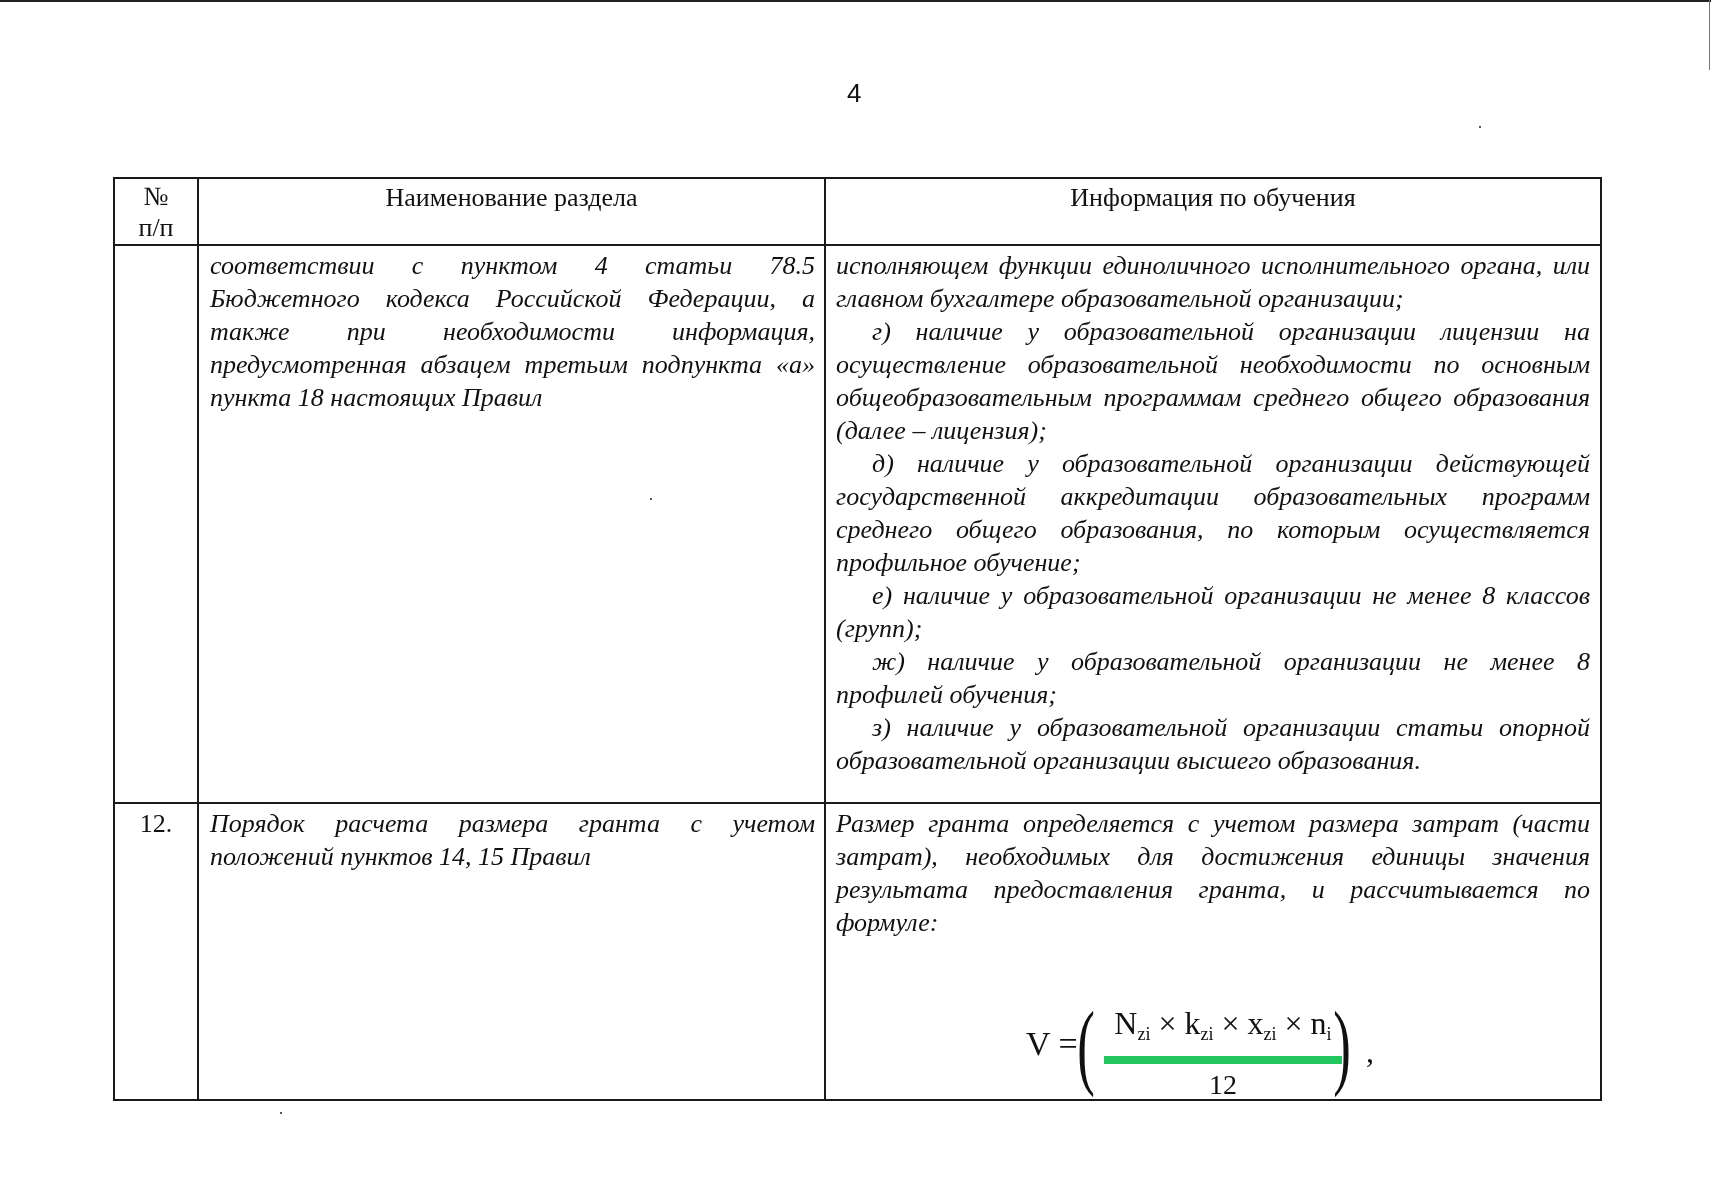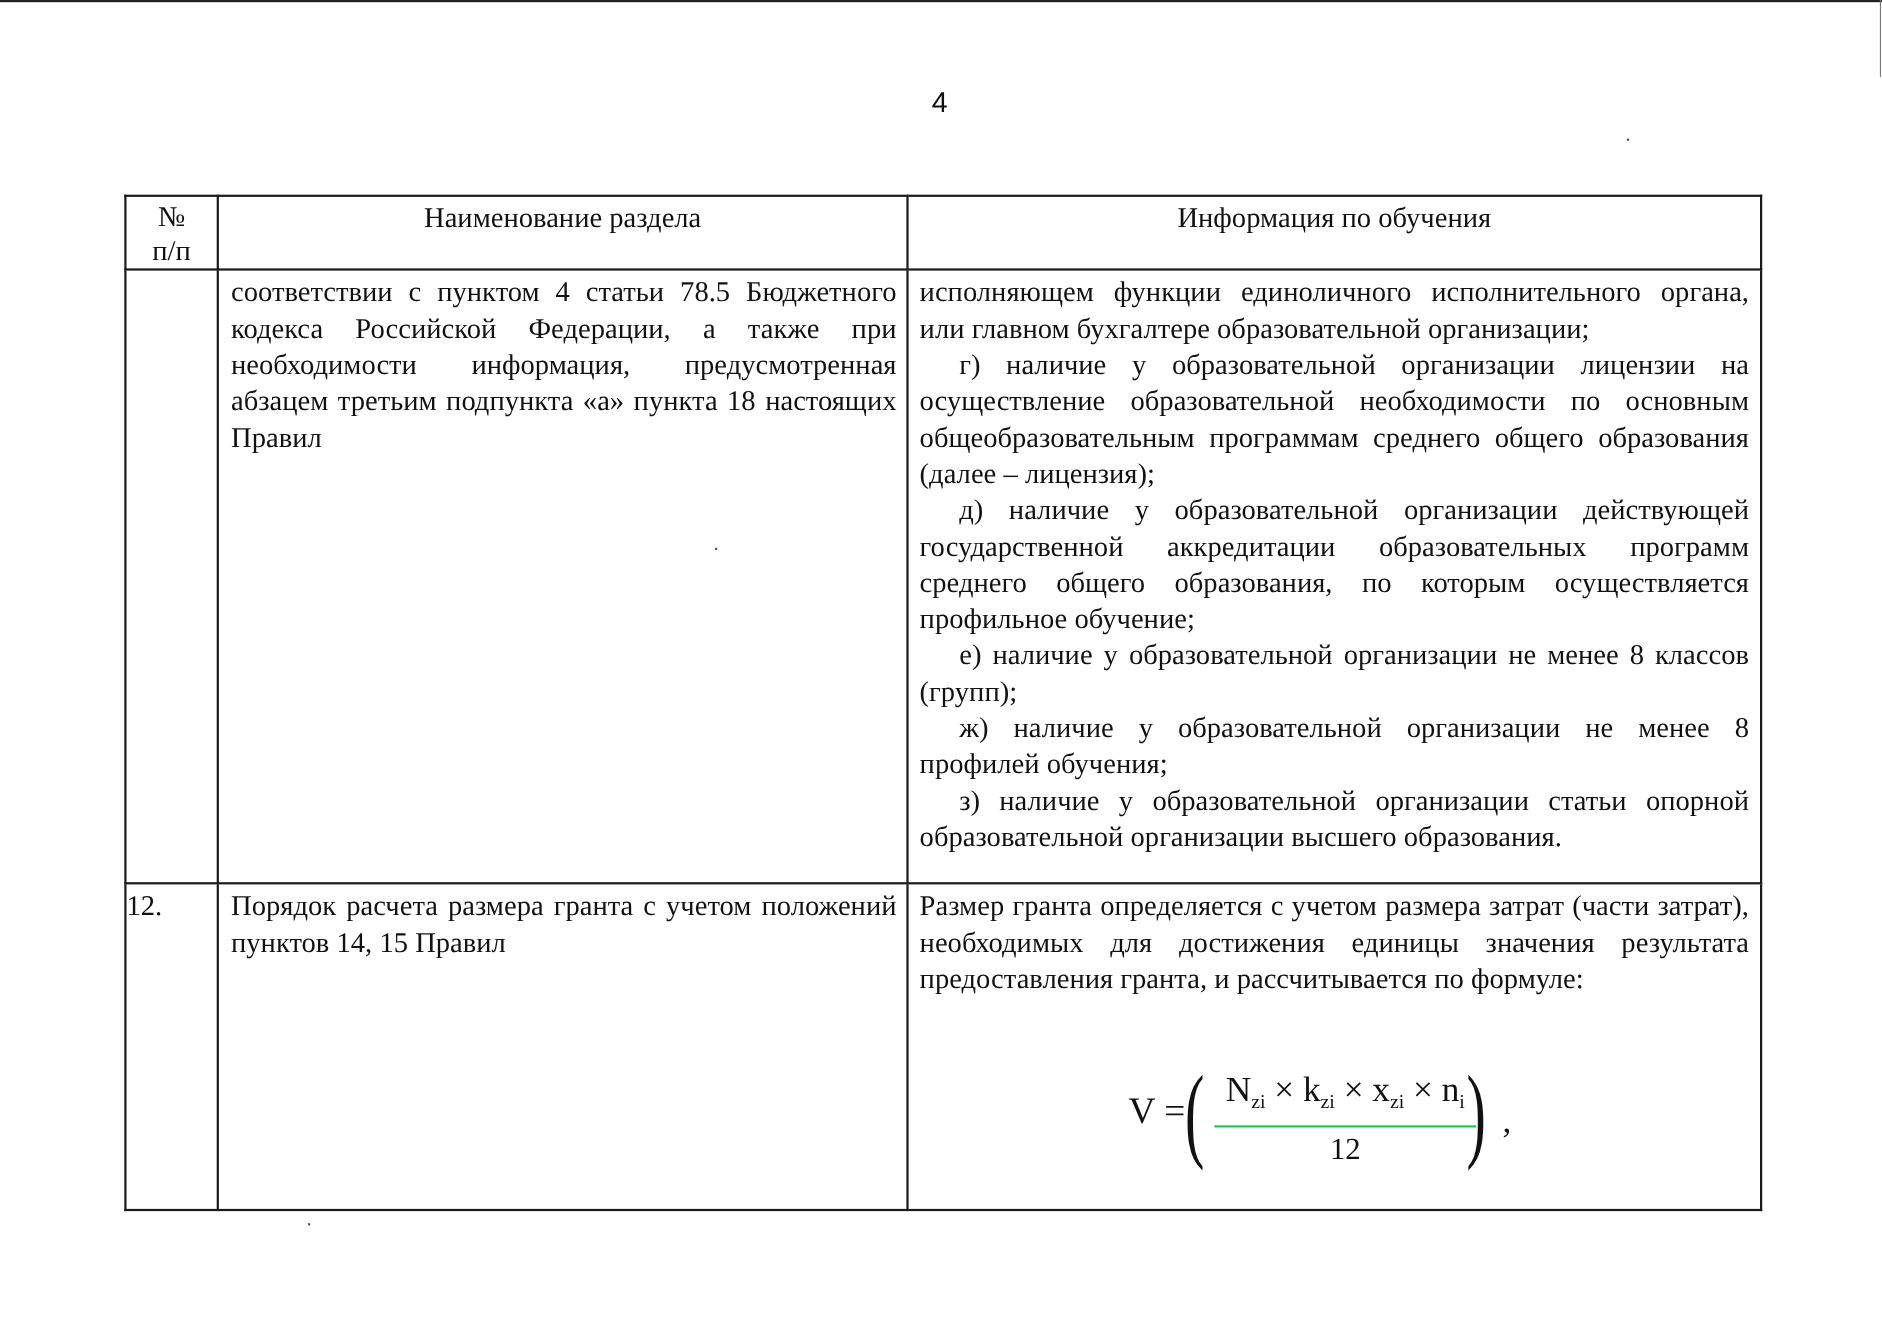--- a/index.html
+++ b/index.html
@@ -65,35 +65,36 @@
     }
     .hdr-text {
       padding-top: 2px !important;
       line-height: 33px;
     }
 
     .row1 td { height: 553px; }
     .row2 td { height: 292px; }
 
     .num-cell {
-      text-align: left;
+      text-align: center;
       padding-top: 3px !important;
     }
     .name-cell {
       padding: 3px 9px 0 11px !important;
       text-align: justify;
     }
     .info-cell {
       padding: 3px 10px 0 10px !important;
       text-align: justify;
     }
     .para {
       margin: 0;
       text-align: justify;
       text-align-last: left;
+      font-style: italic;
     }
     .para.indent { text-indent: 36px; }
 
     .formula {
       position: relative;
       margin-top: 64px;
       margin-left: 190px;
       height: 92px;
       font-family: "Liberation Serif", "DejaVu Serif", serif;
     }
@@ -116,21 +117,21 @@
     .f-frac {
       position: absolute;
       left: 78px;
       top: 0;
       width: 238px;
       text-align: center;
     }
     .f-num {
       font-size: 32px;
       line-height: 40px;
-      border-bottom: 2px solid #22c55e;
+      border-bottom: 8px solid #22c55e;
       padding: 0 4px 2px 4px;
       white-space: nowrap;
     }
     .f-num sub {
       font-size: 18px;
       vertical-align: -6px;
     }
     .f-den {
       font-size: 28px;
       line-height: 42px;

